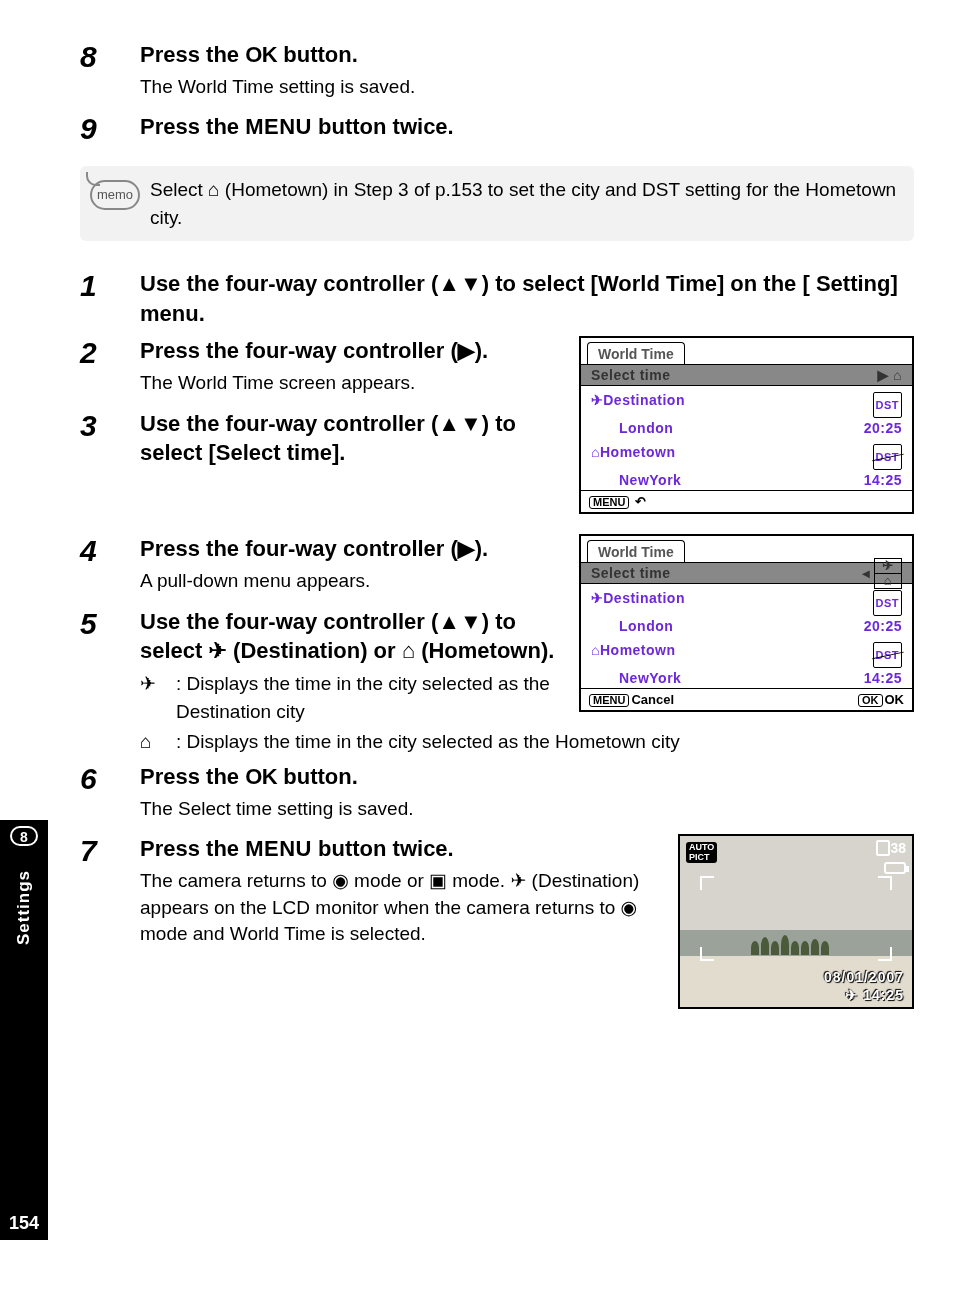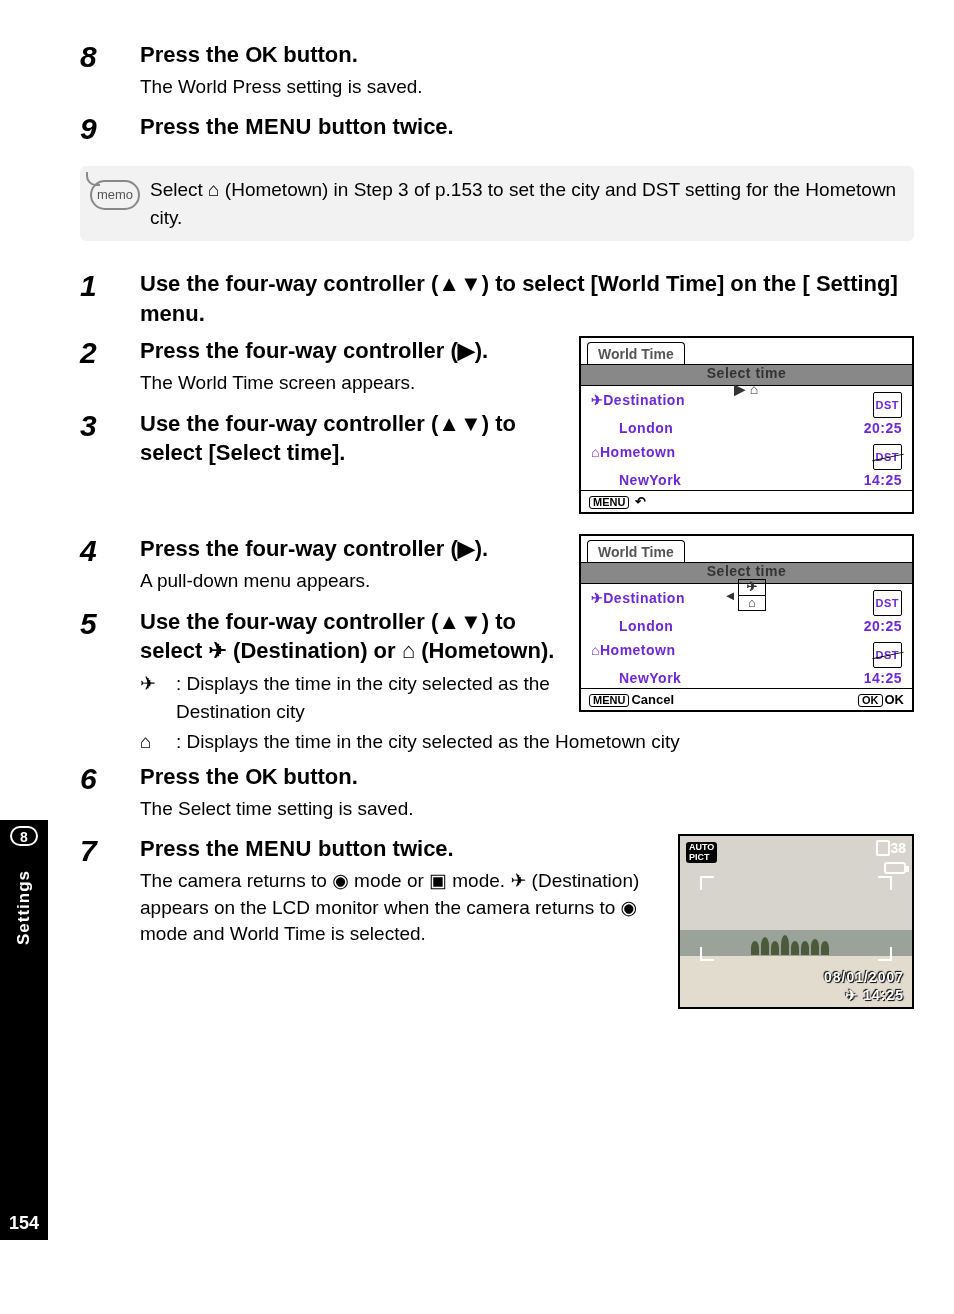--- a/index.html
+++ b/index.html
@@ -49,21 +49,21 @@
 
   
   .lcd { border: 2px solid #000; width: 335px; font-family: Arial, Helvetica, sans-serif; margin-bottom: 20px; }
   .lcd .tab-row { height: 26px; position:relative; }
   .lcd .tab {
     position:absolute; left:6px; top:4px; height:22px; padding: 0 10px;
     border:1.5px solid #000; border-bottom:none; border-radius: 4px 4px 0 0;
     font-size: 14px; font-weight:bold; color:#555; display:flex; align-items:center;
     background:#fff;
   }
-  .lcd .strip { height: 22px; background:#888; border-top:1.5px solid #000; border-bottom:1.5px solid #000; display:flex; align-items:center; padding: 0 10px; font-size:14px; font-weight:bold; color:#333; justify-content:space-between; letter-spacing:0.5px;flex-direction:column;}
+  .lcd .strip { height: 22px; background:#888; border-top:1.5px solid #000; border-bottom:1.5px solid #000; display:flex; align-items:center; padding: 0 10px; font-size:14px; font-weight:bold; color:#333; justify-content:space-between; letter-spacing:0.5px;}
   .lcd .bodyrow { padding: 6px 10px 2px 10px; font-size:14px; font-weight:bold; color:#6d28d9; display:flex; justify-content:space-between; letter-spacing:0.5px;}
   .lcd .sub { padding-left: 28px; }
   .lcd .footer { border-top:1.5px solid #000; padding: 3px 8px; font-size:13px; font-weight:bold; display:flex; justify-content:space-between; align-items:center; }
   .lcd .menubox { border:1.5px solid #000; border-radius:3px; padding:0 3px; font-size:11px; line-height:1; display:inline-block; margin-right:2px;}
   .lcd .okbox { border:1.5px solid #000; border-radius:3px; padding:0 3px; font-size:11px; line-height:1; display:inline-block; margin-right:2px;}
   .lcd .dstbox { border:1.5px solid #000; border-radius:2px; padding:6px 2px; font-size:11px; font-weight:bold; display:inline-block; }
   .lcd .dstoff { position:relative; }
   .lcd .dstoff::after { content:""; position:absolute; left:-2px; right:-2px; top:50%; height:0; border-top:1.5px solid #000; transform:rotate(-12deg); }
   .lcd .split { display:flex; flex-direction:column; align-items:center; border:1.5px solid #000; width:28px;}
   .lcd .split div:first-child { border-bottom:1.5px solid #000; width:100%; text-align:center; font-size:13px; line-height:1.1;}
@@ -96,21 +96,21 @@
     <div class="chapter-label">Settings</div>
     <div class="pagenum">154</div>
   </div>
 
   <div class="step">
     <div class="num">8</div>
     <div class="body">
       <div class="title">
         <span>Press the </span><span class="glyph-ok">OK</span><span> button.</span>
       </div>
-      <div class="desc">The World Press setting is saved.</div>
+      <div class="desc">The World Time setting is saved.</div>
     </div>
   </div>
   <div class="step">
     <div class="num">9</div>
     <div class="body">
       <div class="title">
         <span>Press the </span><span class="glyph-menu">MENU</span><span> button twice.</span>
       </div>
     </div>
   </div>

